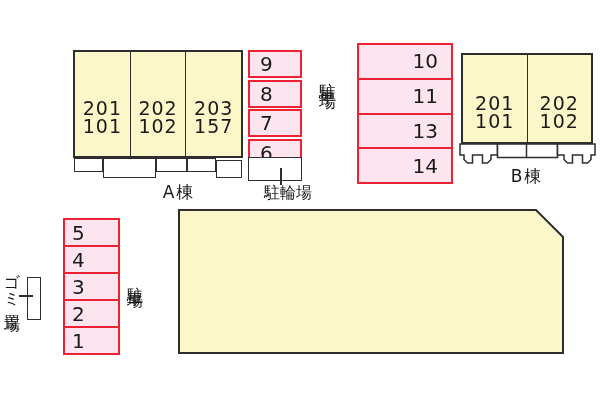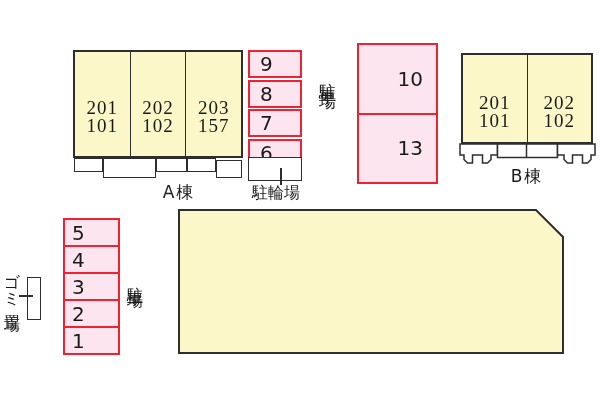--- a/index.html
+++ b/index.html
@@ -10,21 +10,20 @@
   .canvas *{box-sizing:border-box;}
 
   
   .bldg{
     position:absolute;background:#FBF7C9;border:2px solid #2e2e2e;
     display:flex;flex-direction:row;
   }
   .bldg .unit{
     flex:1;display:flex;flex-direction:column;justify-content:center;align-items:center;
     padding-top:26px;
-    font-family:Liberation Serif, serif;
   }
   .bldg .unit + .unit{border-left:1.5px solid #2e2e2e;}
   .unit .num{font-size:19px;line-height:18px;letter-spacing:1px;}
 
   .bldg-label{position:absolute;font-size:17px;text-align:center;letter-spacing:2px;}
 
   
   .porch{position:absolute;background:#ffffff;border:1.5px solid #2e2e2e;}
 
   
@@ -38,21 +37,21 @@
   .pcol .space + .space{border-top:2px solid #EF2233;}
   .num-left{justify-content:flex-start;padding-left:10px;}
   .num-left-sm{justify-content:flex-start;padding-left:7px;}
   .num-right{justify-content:flex-end;padding-right:13px;}
 
   
   .white-box{position:absolute;background:#ffffff;border:1.5px solid #2e2e2e;}
   .leader{position:absolute;background:#2e2e2e;}
 
   
-  .h-label{position:absolute;font-size:16px;text-align:center;}
+  .h-label{position:absolute;font-size:16px;text-align:right;}
   .v-label{
     position:absolute;writing-mode:vertical-rl;text-orientation:upright;
     font-size:17px;letter-spacing:5px;line-height:1;
   }
   .v-label.tight{font-size:16px;letter-spacing:2px;}
   .v-label.mid{font-size:16px;letter-spacing:3px;}
 
   .abs-svg{position:absolute;display:block;}
 </style>
 </head>
@@ -88,23 +87,25 @@
     <div class="space num-left">7</div>
     <div class="space num-left">6</div>
   </div>
 
   <div class="white-box" style="left:248px;top:157px;width:54px;height:24px;"></div>
   <div class="leader" style="left:280px;top:168px;width:1.5px;height:17px;"></div>
   <div class="h-label" style="left:240px;top:183px;width:72px;">駐輪場</div>
 
   <div class="v-label" style="left:319px;top:69px;">駐車場</div>
 
-  <div class="pcol" style="left:357px;top:43px;width:81px;height:141px;">
+  <div class="pcol" style="left:357px;top:43px;width:96px;height:141px;">
     <div class="space num-right">10</div>
+    <div class="space num-right">11</div>
     <div class="space num-right">13</div>
+    <div class="space num-right">14</div>
   </div>
 
   <div class="bldg" style="left:461px;top:53px;width:132px;height:91px;">
     <div class="unit">
       <span class="num">201</span>
       <span class="num">101</span>
     </div>
     <div class="unit">
       <span class="num">202</span>
       <span class="num">102</span>

